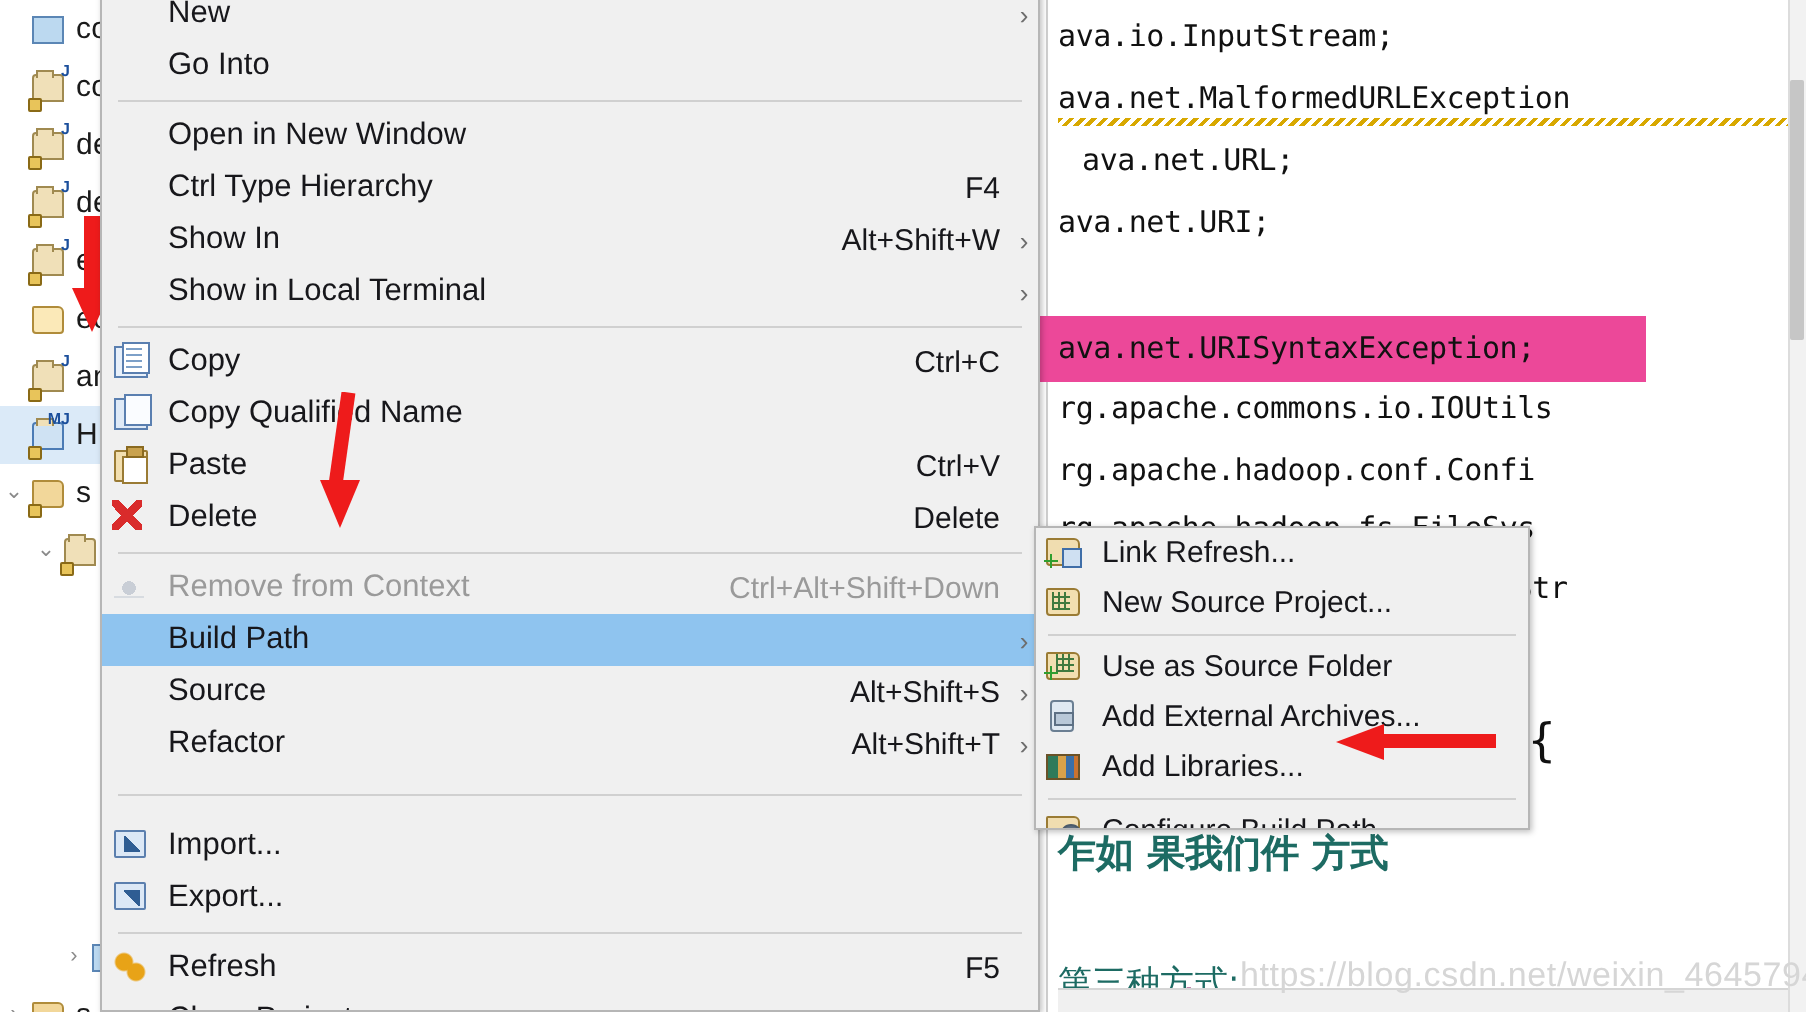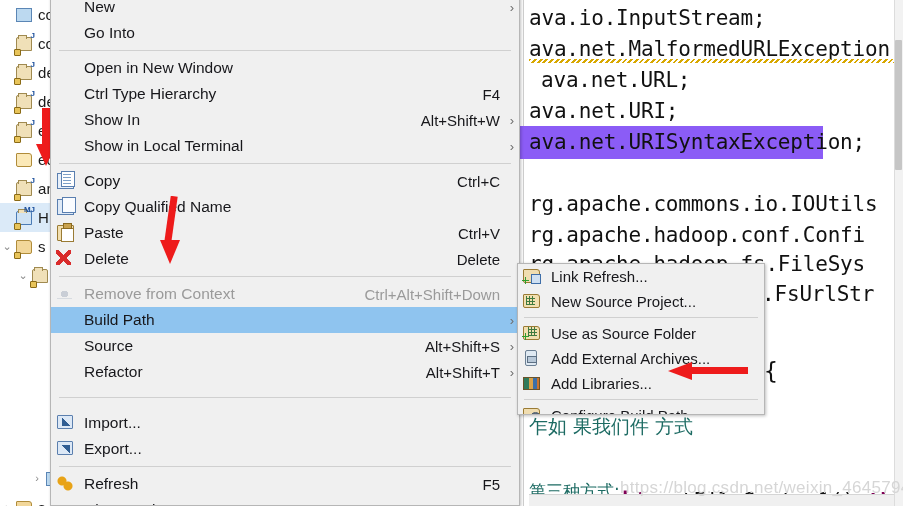--- a/index.html
+++ b/index.html
@@ -76,24 +76,24 @@
     overflow: hidden;
     font-family: "DejaVu Sans Mono", monospace;
   }
   #gutter {
     position: absolute; left: -9px; top: 0; width: 14px; height: 506px;
     background: #ffffff; border-right: 1px solid #cfcfcf;
   }
   .code-line {
     position: absolute; left: 0;
     height: 33px; line-height: 33px;
-    white-space: pre; font-size: 21px; color: #111111;
+    white-space: pre; font-size: 15px; color: #111111;
     letter-spacing: -0.2px;
   }
-  .code-line.hl { background: #8b5cf6; width: 304px; }
+  .code-line.hl { background: #ec4899; width: 304px; margin-top: 32px; }
   .code-line .kw { color: #7f0055; font-weight: bold; }
   .code-line .pl { color: #111111; }
   .warn-underline {
     position: absolute; height: 4px;
     background-image: repeating-linear-gradient(135deg,#d8a800 0 2px,transparent 2px 4px);
   }
   #scrollbar-v {
     position: absolute; right: 0; top: 0; width: 9px; height: 506px;
     background: #f2f2f2; border-left: 1px solid #dcdcdc;
   }
@@ -353,21 +353,21 @@
     <div class="code-line" style="top:33px; left:10px">ava.net.MalformedURLException</div>
     <div class="warn-underline" style="top:59px; left:10px; width:374px;"></div>
     <div class="code-line" style="top:64px; left:22px">ava.net.URL;</div>
     <div class="code-line" style="top:95px; left:10px">ava.net.URI;</div>
     <div class="code-line hl" style="top:126px; padding-left:10px">ava.net.URISyntaxException;</div>
     <div class="code-line" style="top:188px; left:10px">rg.apache.commons.io.IOUtils</div>
     <div class="code-line" style="top:219px; left:10px">rg.apache.hadoop.conf.Confi</div>
     <div class="code-line" style="top:248px; left:10px">rg.apache.hadoop.fs.FileSys</div>
     <div class="code-line" style="top:278px; left:44px">apache.hadoop.fs.FsUrlStr</div>
 
-    <div id="cjk-frag1" style="left:10px; top:414px;">乍如 果我们件 方式</div>
+    <div id="cjk-frag1" style="left:10px; top:414px;font-weight:bold;">乍如 果我们件 方式</div>
 
     <div class="code-line" style="top:355px; left:245px; font-size:23px; color:#111;">{</div>
 
     <div class="code-line" style="top:452px; left:0px;">
       <span class="kw">void</span><span class="pl"> getFileSystem1()</span><span class="kw"> throws</span>
     </div>
 
     <div id="cjk-frag2" style="left:10px; top:480px; font-size:17px;">第三种方式:</div>
 
     <div id="editor-bottom-bar"></div>

